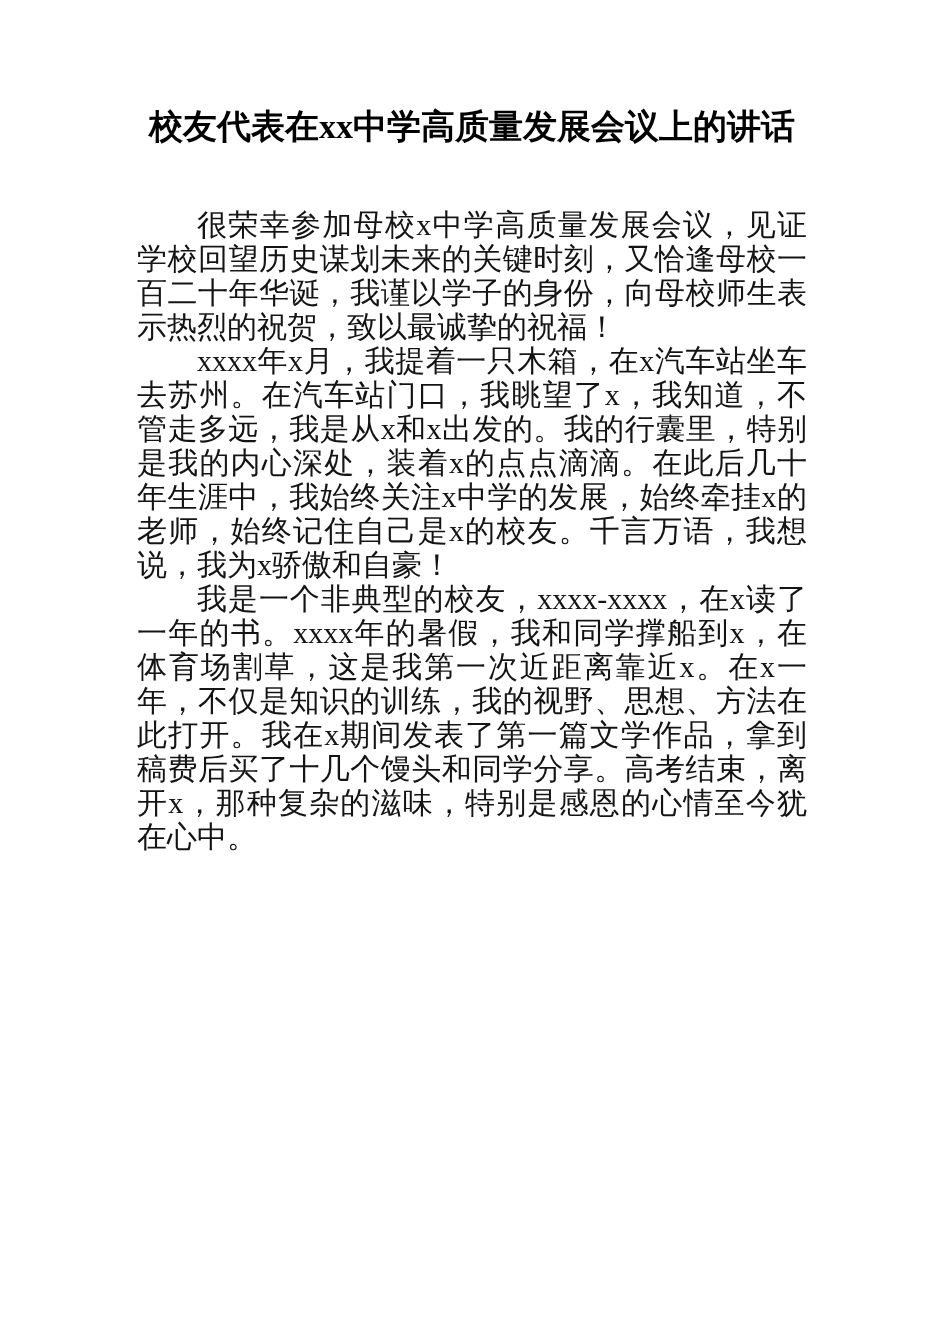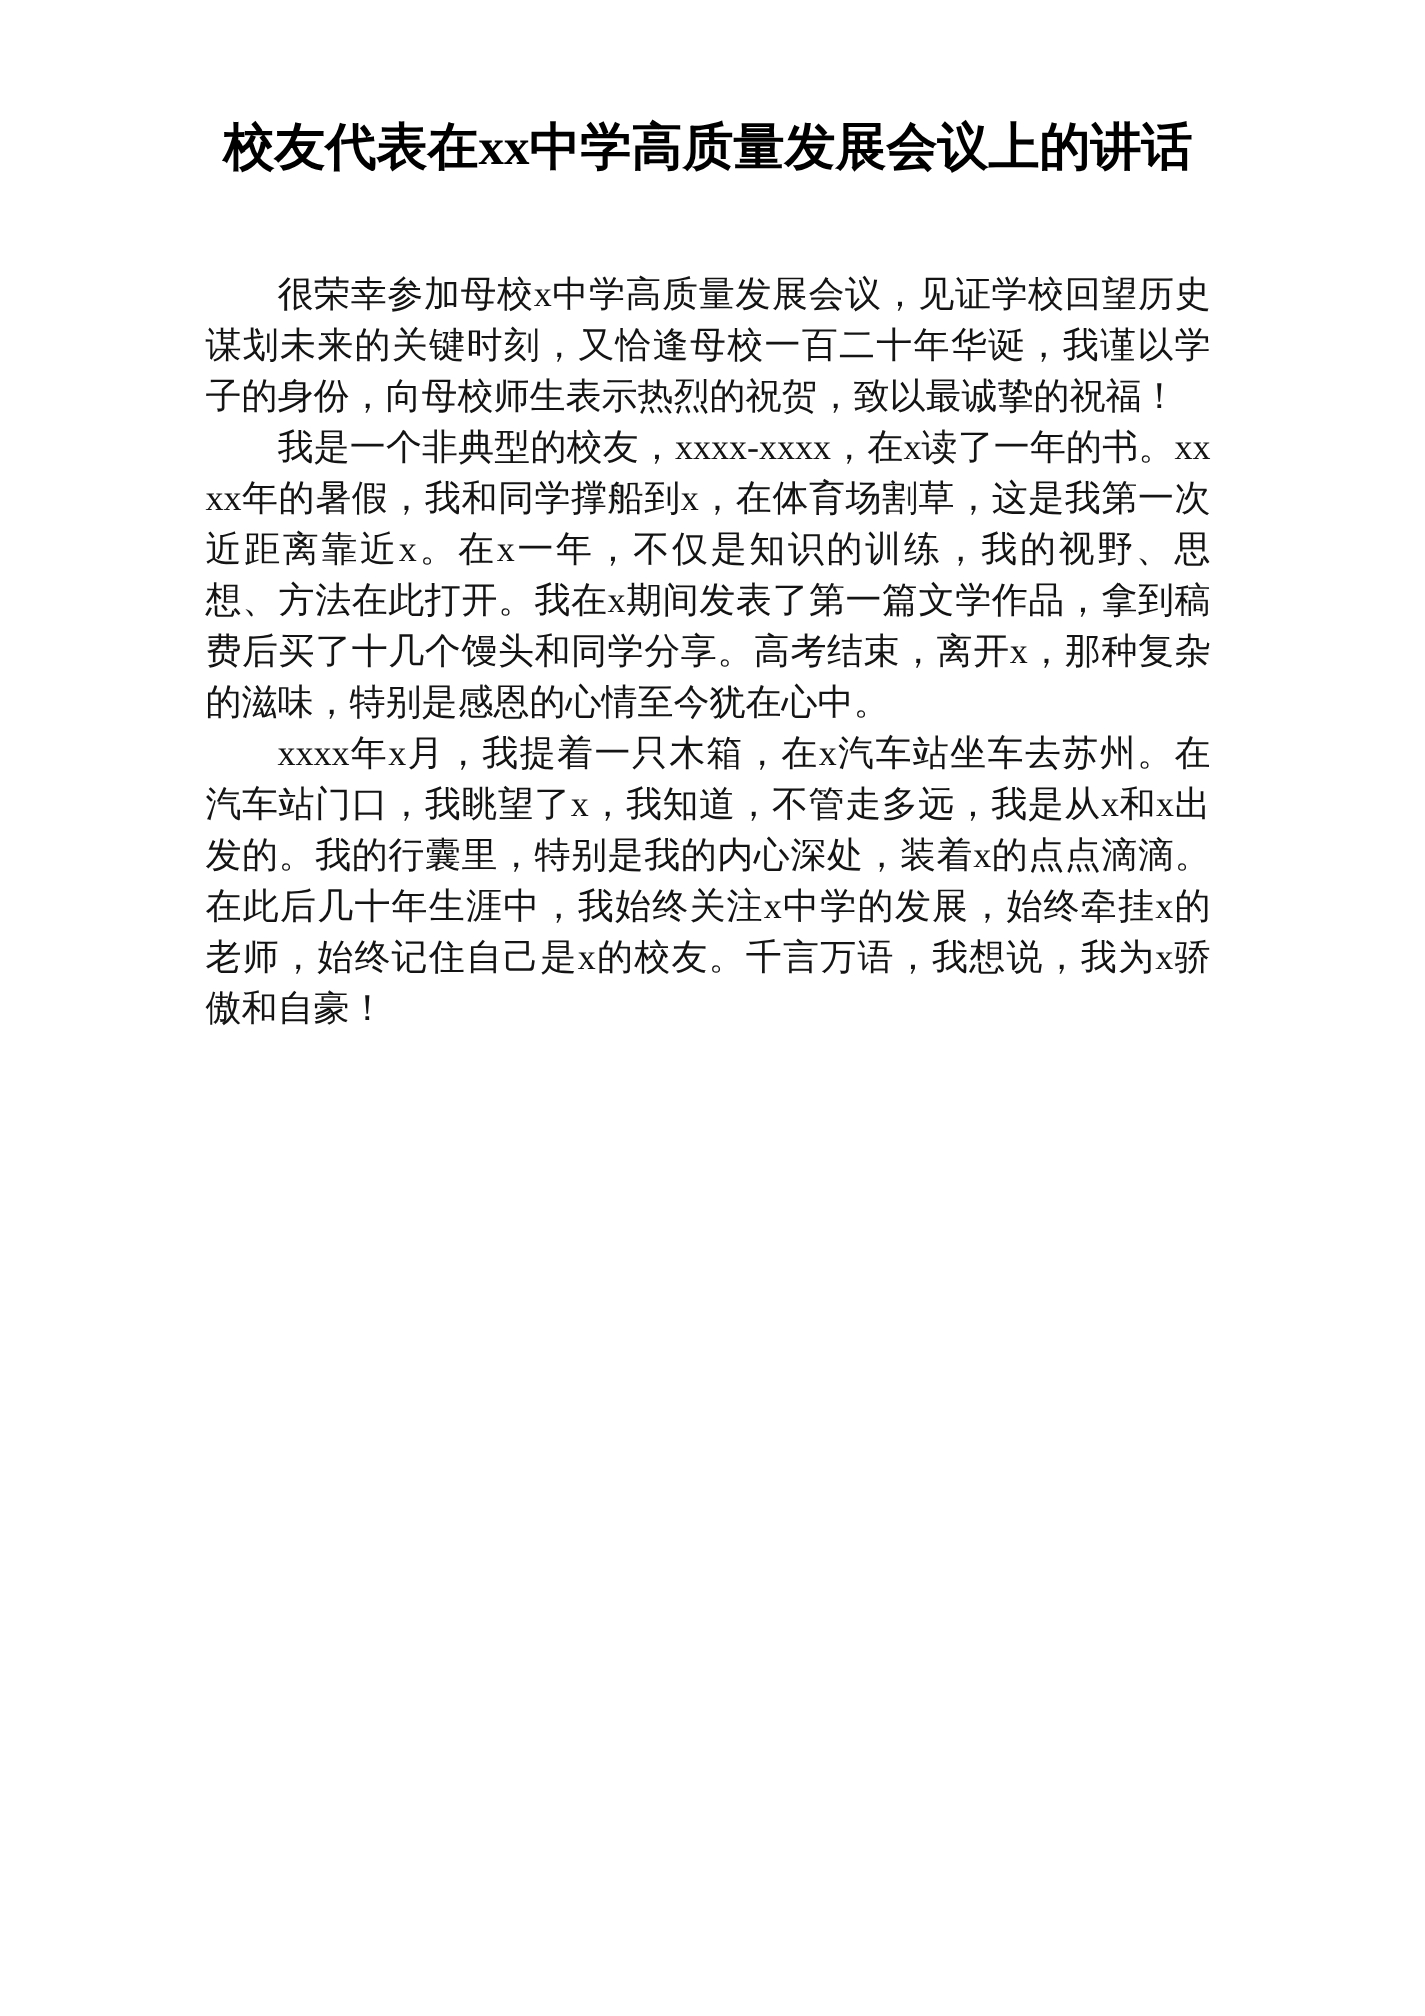--- a/index.html
+++ b/index.html
@@ -7,21 +7,21 @@
     padding: 0;
     background: #ffffff;
   }
   .page {
     position: relative;
     width: 950px;
     height: 1344px;
     background: #ffffff;
     overflow: hidden;
     box-sizing: border-box;
-    padding-top: 66px;
+    padding-top: 94px;
     font-family: "Liberation Serif", "DejaVu Serif", serif;
   }
   .content {
     width: 670px;
     margin-left: 137px;
   }
   .doc-title {
     margin: 0;
     font-size: 34px;
     line-height: 65px;
@@ -29,34 +29,34 @@
     text-align: center;
     color: #000000;
     font-family: "Liberation Serif", "DejaVu Serif", serif;
   }
   .doc-body {
     margin-top: 49px;
     color: #141414;
   }
   .doc-body p {
     margin: 0;
-    font-size: 24px;
+    font-size: 30px;
     line-height: 34px;
     text-align: justify;
     text-justify: inter-ideograph;
     text-indent: 2em;
     word-break: break-all;
     font-family: "Liberation Serif", "DejaVu Serif", serif;
   }
 </style>
 </head>
 <body>
 
 <div class="page">
   <div class="content">
     <h1 class="doc-title">校友代表在xx中学高质量发展会议上的讲话</h1>
     <div class="doc-body">
       <p>很荣幸参加母校x中学高质量发展会议，见证学校回望历史谋划未来的关键时刻，又恰逢母校一百二十年华诞，我谨以学子的身份，向母校师生表示热烈的祝贺，致以最诚挚的祝福！</p>
+      <p>xxxx年x月，我提着一只木箱，在x汽车站坐车去苏州。在汽车站门口，我眺望了x，我知道，不管走多远，我是从x和x出发的。我的行囊里，特别是我的内心深处，装着x的点点滴滴。在此后几十年生涯中，我始终关注x中学的发展，始终牵挂x的老师，始终记住自己是x的校友。千言万语，我想说，我为x骄傲和自豪！</p>
       <p>我是一个非典型的校友，xxxx-xxxx，在x读了一年的书。xxxx年的暑假，我和同学撑船到x，在体育场割草，这是我第一次近距离靠近x。在x一年，不仅是知识的训练，我的视野、思想、方法在此打开。我在x期间发表了第一篇文学作品，拿到稿费后买了十几个馒头和同学分享。高考结束，离开x，那种复杂的滋味，特别是感恩的心情至今犹在心中。</p>
-      <p>xxxx年x月，我提着一只木箱，在x汽车站坐车去苏州。在汽车站门口，我眺望了x，我知道，不管走多远，我是从x和x出发的。我的行囊里，特别是我的内心深处，装着x的点点滴滴。在此后几十年生涯中，我始终关注x中学的发展，始终牵挂x的老师，始终记住自己是x的校友。千言万语，我想说，我为x骄傲和自豪！</p>
     </div>
   </div>
 </div>
 
 </body></html>

